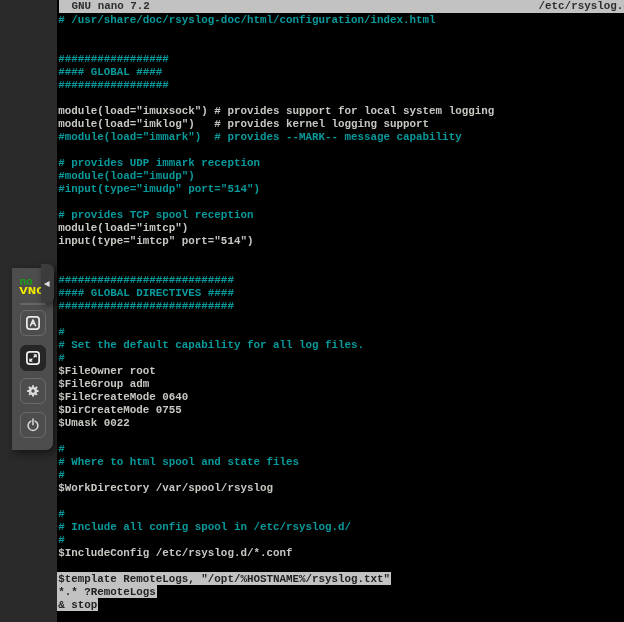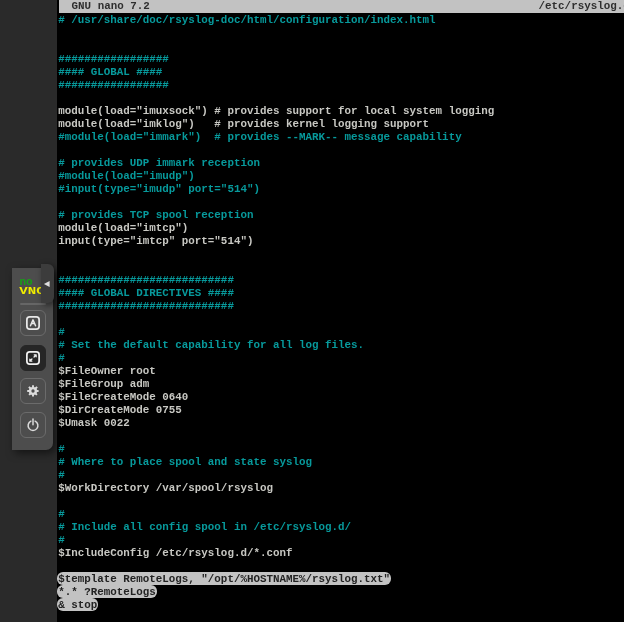--- a/index.html
+++ b/index.html
@@ -5,21 +5,21 @@
   html,body{margin:0;padding:0;}
   body{width:624px;height:622px;overflow:hidden;position:relative;background:#2a2a2a;}
   #bar,#fname,pre#body{transform:translateZ(0);}
   #canvas{position:absolute;left:57.4px;top:0;width:566.6px;height:622px;background:#000;}
   #bar{position:absolute;left:58.6px;top:0;width:565.4px;height:13px;background:#c2c2c2;}
   .t{font-family:"Liberation Mono",monospace;font-size:10.85px;line-height:13px;white-space:pre;font-weight:bold;}
   #bar .t{color:#2e2e2e;position:absolute;top:0;left:0;}
   #fname{position:absolute;left:538.6px;top:0;color:#2e2e2e;}
   pre#body{position:absolute;left:57.4px;top:13.5px;margin:0;color:#c8c8c3;padding-left:0.8px;}
   .c{color:#079a9c;}
-  .sel{background:#c2c2c2;color:#222;padding:0.6px 1px;margin:0 -1px;border-radius:6px;}
+  .sel{background:#c2c2c2;color:#222;padding:0.6px 1px;margin:0 -1px;}
   
   #panel{position:absolute;left:12px;top:236px;width:41px;height:182px;background:#4d4d4d;
          border-radius:0 7px 7px 0;box-shadow:3px 3px 9px rgba(0,0,0,.55);margin-top:32px;}
   #handle{position:absolute;left:41px;top:264px;width:13px;height:38.5px;background:#3c3c3c;
           border-radius:0 6px 6px 0;box-shadow:2px 2px 6px rgba(0,0,0,.5);}
   #handle svg{position:absolute;left:2.2px;top:16.5px;}
   #sep{position:absolute;left:8px;top:34.5px;width:25.5px;height:2px;background:#666;border-radius:1px;}
   .btn{position:absolute;left:8px;width:25.6px;height:26px;border:1px solid #6b6b6b;border-radius:6px;box-sizing:border-box;}
   .btn svg{position:absolute;left:4.8px;top:5px;}
   #b1{top:42px;}
@@ -61,21 +61,21 @@
 <span class="c">#</span>
 <span class="c"># Set the default capability for all log files.</span>
 <span class="c">#</span>
 $FileOwner root
 $FileGroup adm
 $FileCreateMode 0640
 $DirCreateMode 0755
 $Umask 0022
 
 <span class="c">#</span>
-<span class="c"># Where to place spool and state syslog</span>
+<span class="c"># Where to html spool and state files</span>
 <span class="c">#</span>
 $WorkDirectory /var/spool/rsyslog
 
 <span class="c">#</span>
 <span class="c"># Include all config spool in /etc/rsyslog.d/</span>
 <span class="c">#</span>
 $IncludeConfig /etc/rsyslog.d/*.conf
 
 <span class="sel">$template RemoteLogs, "/opt/%HOSTNAME%/rsyslog.txt"</span>
 <span class="sel">*.* ?RemoteLogs</span>

